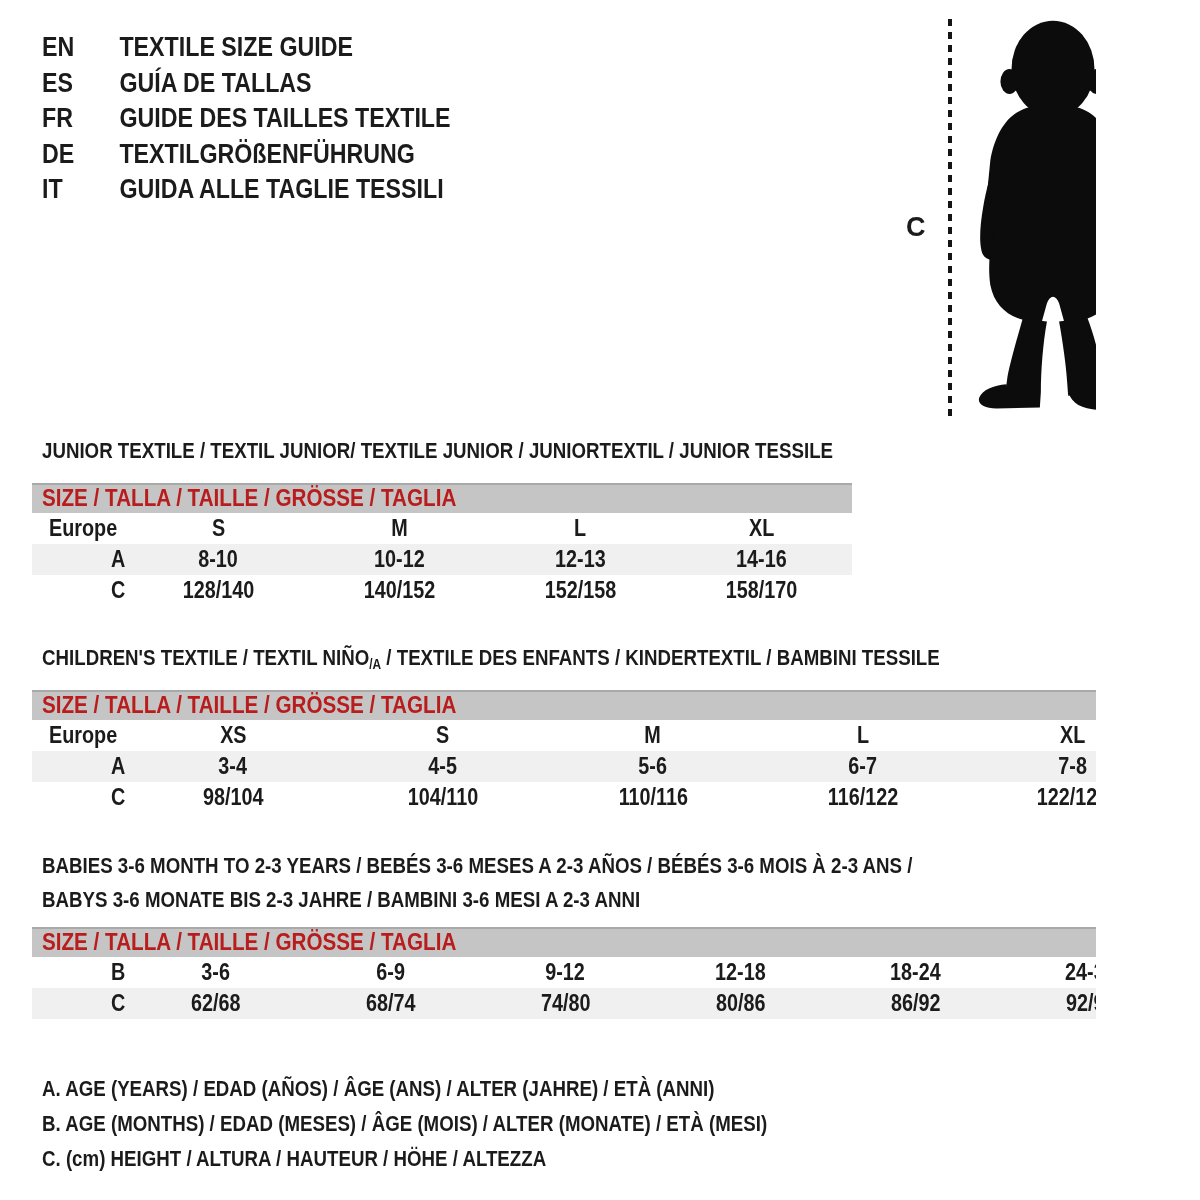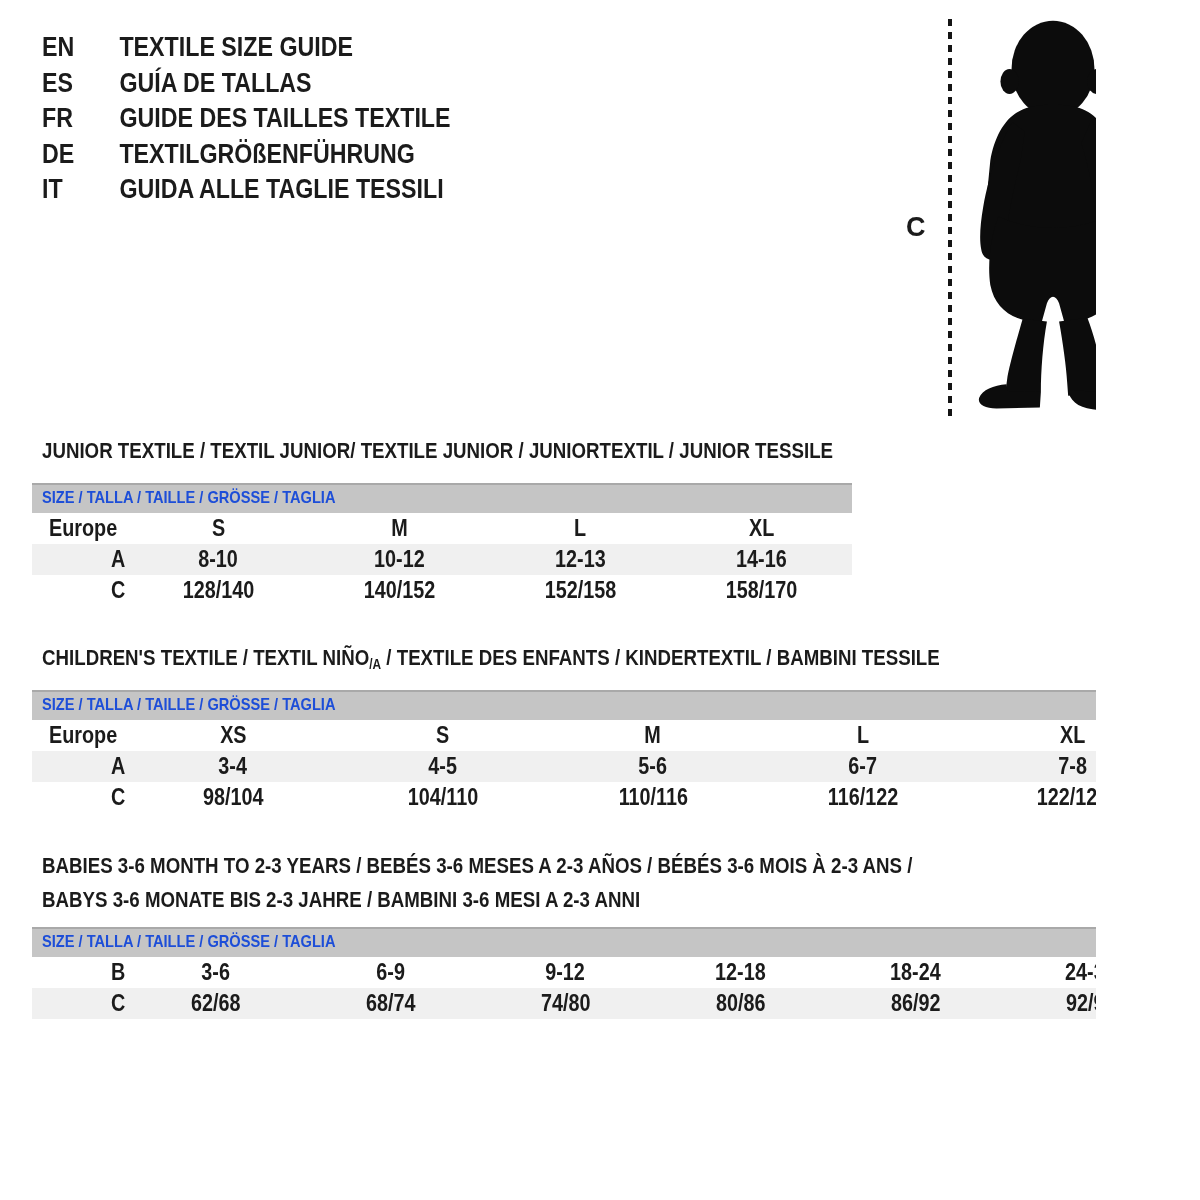--- a/index.html
+++ b/index.html
@@ -23,22 +23,22 @@
   }
   .c-label { position:absolute; left:906px; top:212px; font-size:27px; }
   .toddler { position:absolute; left:962px; top:14px; width:182px; height:405px; }
 
   
   .heading { position:absolute; left:42px; font-size:22px; line-height:34px; white-space:nowrap; transform:scaleX(0.85); transform-origin:0 0; }
   .sub { font-size:14px; position:relative; top:4px; }
 
   
   .bar {
-    position:absolute; left:32px; height:30px; background:#c5c5c5; color:#1d4ed8;
-    font-size:17px; display:flex; align-items:center; padding-left:10px; box-sizing:border-box;
+    position:absolute; left:32px; height:30px; background:#c5c5c5; color:#b91c1c;
+    font-size:24px; display:flex; align-items:center; padding-left:10px; box-sizing:border-box;
     box-shadow: inset 0 2px 0 rgba(0,0,0,0.14);
   }
   .trow { position:absolute; left:32px; height:31px; display:grid; align-items:center; font-size:23px; box-sizing:border-box; }
   .trow.alt { background:#f0f0f0; }
   .w-junior { width:820px; }
   .w-full { width:1146px; }
   .g5 { grid-template-columns:96px repeat(4,1fr); }
   .g6 { grid-template-columns:96px repeat(5,1fr); }
   .g7 { grid-template-columns:96px repeat(6,1fr); }
   .cell { text-align:center; overflow:visible; }
@@ -170,14 +170,19 @@
   <div class="trow g7 w-full alt" style="top:988px;">
     <div class="cell first"><span class="cx lx">C</span></div>
     <div class="cell"><span class="cx">62/68</span></div>
     <div class="cell"><span class="cx">68/74</span></div>
     <div class="cell"><span class="cx">74/80</span></div>
     <div class="cell"><span class="cx">80/86</span></div>
     <div class="cell"><span class="cx">86/92</span></div>
     <div class="cell"><span class="cx">92/98</span></div>
   </div>
 
+  <div class="legend">
+    <div>A. AGE (YEARS) / EDAD (AÑOS) / ÂGE (ANS) / ALTER (JAHRE) / ETÀ (ANNI)</div>
+    <div>B. AGE (MONTHS) / EDAD (MESES) / ÂGE (MOIS) / ALTER (MONATE) / ETÀ (MESI)</div>
+    <div>C. (cm) HEIGHT / ALTURA / HAUTEUR / HÖHE / ALTEZZA</div>
+  </div>
 
 </div>
 
 </body></html>

